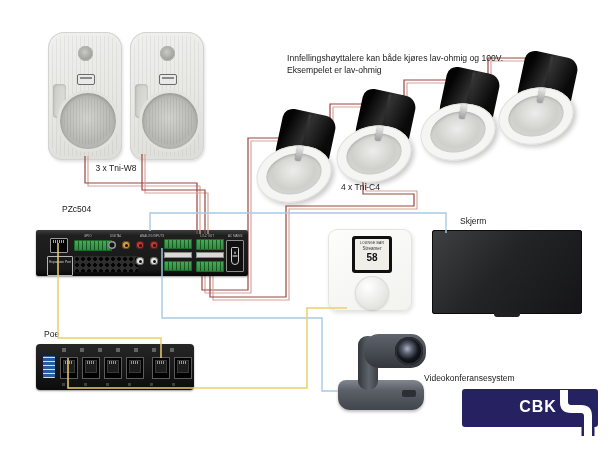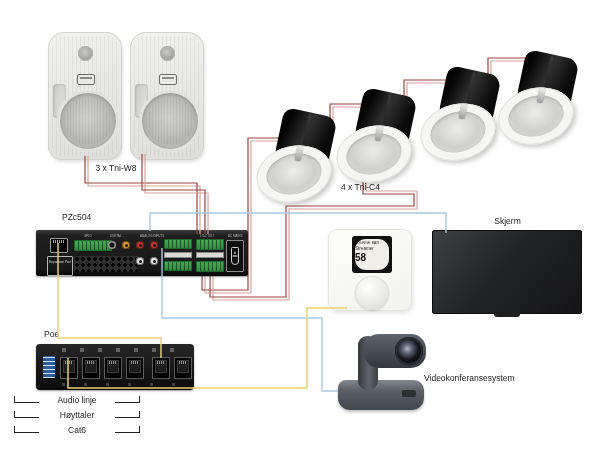--- a/index.html
+++ b/index.html
@@ -93,22 +93,22 @@
         background:repeating-linear-gradient(90deg,#8f8f8f 0 4px,transparent 4px 18px);opacity:.6;}
   .poe .botrow{position:absolute;left:26px;bottom:4px;right:8px;height:3px;
         background:repeating-linear-gradient(90deg,#6f6f6f 0 3px,transparent 3px 22px);opacity:.5;}
 
   
   .ctrl{position:absolute;left:328px;top:229px;width:84px;height:82px;border-radius:9px;
         background:linear-gradient(150deg,#fdfdfc,#f2f2ef);
         box-shadow:inset 0 0 0 1px #e4e4e0, 1px 2px 4px rgba(0,0,0,.12);}
   .ctrl .disp{position:absolute;left:24px;top:7px;width:40px;height:37px;background:#101010;
         border-radius:3px;padding:3px;box-sizing:border-box;}
-  .ctrl .scr{width:100%;height:100%;background:#efeee8;border-radius:11px;overflow:hidden;
-        text-align:left;}
+  .ctrl .scr{width:100%;height:100%;background:#efeee8;border-radius:1px;overflow:hidden;
+        text-align:center;}
   .ctrl .scr .l1{font-size:3.4px;color:#222;margin-top:2px;letter-spacing:.2px;}
   .ctrl .scr .l2{font-size:4.6px;color:#333;margin-top:1px;}
   .ctrl .scr .l3{font-size:10px;font-weight:bold;color:#111;margin-top:1px;}
   .ctrl .knob{position:absolute;left:27px;top:47px;width:34px;height:34px;border-radius:50%;
         background:radial-gradient(circle at 38% 32%,#ffffff,#e9e9e6 55%,#d8d8d4 100%);
         box-shadow:inset 0 0 0 1px #dcdcd8, 0 1px 2px rgba(0,0,0,.15);}
 
   
   .tv{position:absolute;left:432px;top:230px;width:150px;height:84px;border-radius:3px;
         background:linear-gradient(130deg,#3e4042 0%,#232426 45%,#151517 100%);
@@ -177,20 +177,24 @@
     </div>
     <div class="wspk" style="left:130px;top:32px;">
       <div class="ridges"></div>
       <div class="tweeter"></div>
       <div class="slot"></div>
       <div class="badge"></div>
       <div class="woofer"></div>
     </div>
     <div class="lbl" style="left:76px;top:163px;width:80px;text-align:center;">3 x Tni-W8</div>
 
+    <div class="note">
+      <div>Innfellingshøyttalere kan både kjøres lav-ohmig og 100V.</div>
+      <div>Eksempelet er lav-ohmig</div>
+    </div>
 
     <div class="cspk" style="left:256px;top:112px;">
       <div class="can"></div>
       <div class="ring">
         <div class="cone"></div>
       </div>
       <div class="clip"></div>
     </div>
     <div class="cspk" style="left:336px;top:92px;">
       <div class="can"></div>
@@ -208,21 +212,21 @@
     </div>
     <div class="cspk" style="left:498px;top:54px;">
       <div class="can"></div>
       <div class="ring">
         <div class="cone"></div>
       </div>
       <div class="clip"></div>
     </div>
     <div class="lbl" style="left:300px;top:182px;width:80px;text-align:right;">4 x Tni-C4</div>
 
-    <div class="lbl" style="left:62px;top:204px;margin-top:8px;">PZc504</div>
+    <div class="lbl" style="left:62px;top:204px;">PZc504</div>
     <div class="amp">
       <div class="pnl rj45" style="left:14px;top:8px;width:16px;height:13px;"></div>
       <div class="pnl expbox" style="left:11px;top:26px;width:24px;height:14px;">Expansion Port</div>
       <div class="cap" style="left:48px;top:5px;">GPIO</div>
       <div class="pnl green pins" style="left:38px;top:10px;width:38px;height:11px;"></div>
       <div class="pnl vents" style="left:38px;top:26px;width:64px;height:16px;"></div>
       <div class="cap" style="left:74px;top:5px;">DIGITAL</div>
       <div class="rca" style="left:72px;top:11px;background:#151515;box-shadow:inset 0 0 0 1.5px #9a9a9a;"></div>
       <div class="rca" style="left:86px;top:11px;background:#dd9b3c;"></div>
       <div class="cap" style="left:104px;top:5px;">ANALOG INPUTS</div>
@@ -258,50 +262,40 @@
       <div class="disp">
         <div class="scr">
           <div class="l1">LOUNGE BAR</div>
           <div class="l2">Streamer</div>
           <div class="l3">58</div>
         </div>
       </div>
       <div class="knob"></div>
     </div>
 
-    <div class="lbl" style="left:460px;top:216px;width:95px;text-align:center;">Skjerm</div>
+    <div class="lbl" style="left:460px;top:216px;width:95px;">Skjerm</div>
     <div class="tv"></div>
 
     <div class="cam">
       <div class="base"></div>
       <div class="arm"></div>
       <div class="head">
         <div class="lens"></div>
       </div>
     </div>
     <div class="lbl" style="left:424px;top:373px;">Videokonferansesystem</div>
 
-
-    <div class="legend">
-      <div class="legrow">
-        <div class="ltick c-audio"></div>
-        <div class="ltext">Audio linje</div>
-        <div class="rtick c-audio"></div>
-      </div>
-      <div class="legrow">
-        <div class="ltick c-spk"></div>
-        <div class="ltext">Høyttaler</div>
-        <div class="rtick c-spk"></div>
-      </div>
-      <div class="legrow">
-        <div class="ltick c-cat"></div>
-        <div class="ltext">Cat6</div>
-        <div class="rtick c-cat"></div>
-      </div>
-    </div>
+    <div class="logo">
+      <div class="txt">CBK</div>
+      <svg width="52" height="48" viewBox="0 0 52 48">
+        <path d="M14,0 V12 Q14,19 21,19 H31 Q38,19 38,26 V46" fill="none" stroke="#262262" stroke-width="13"></path>
+        <path d="M14,0 V12 Q14,19 21,19 H31 Q38,19 38,26 V46" fill="none" stroke="#ffffff" stroke-width="8"></path>
+      </svg>
+    </div>
+
   </div>
 
   <svg class="wires layer1" width="610" height="450" viewBox="0 0 610 450">
     <g fill="none">
 
       <polyline stroke="#d6a49e" stroke-width="1.2" points="88,156 88,186 200,186 200,234"></polyline>
       <polyline stroke="#9c443e" stroke-width="1.2" points="85,156 85,183 197,183 197,234"></polyline>
       <polyline stroke="#d6a49e" stroke-width="1.2" points="145,154 145,193 208,193 208,234"></polyline>
       <polyline stroke="#9c443e" stroke-width="1.2" points="142,154 142,190 205,190 205,234"></polyline>
 

